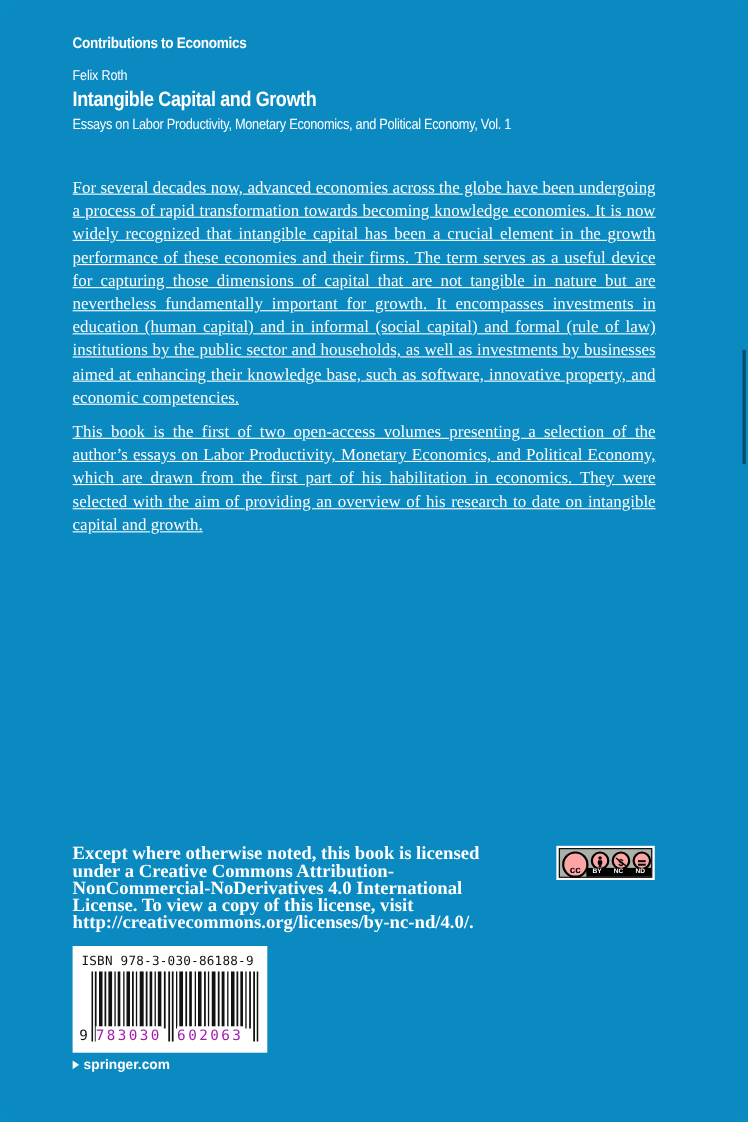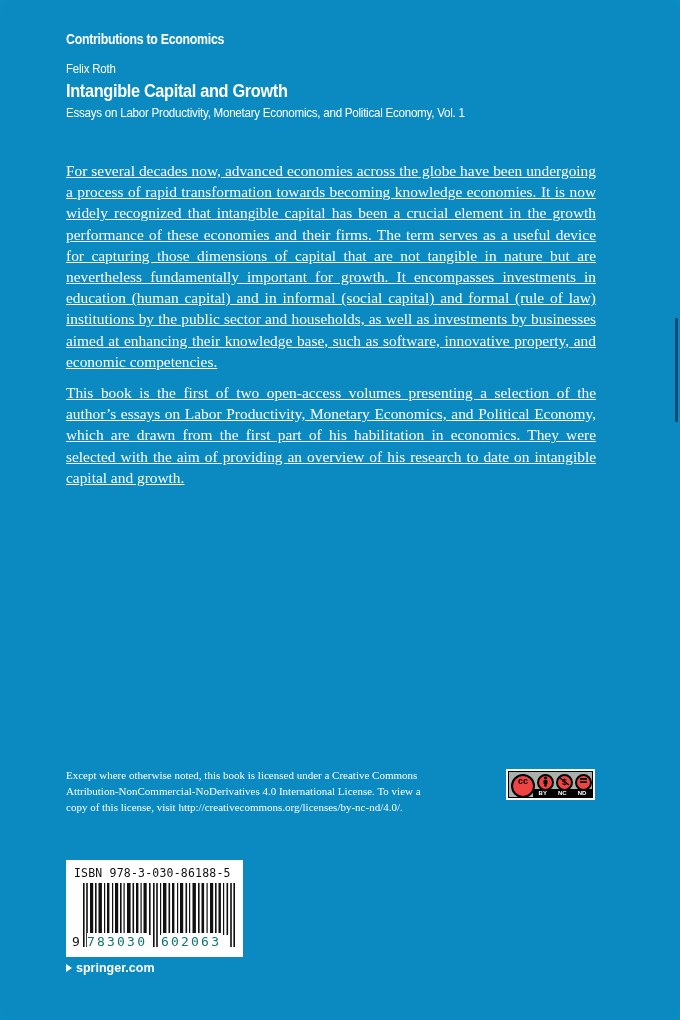--- a/index.html
+++ b/index.html
@@ -90,23 +90,24 @@
       text-align: justify;
       text-align-last: left;
       text-decoration: underline;
     }
     .license {
       position: absolute;
       left: 66px;
       top: 768px;
       width: 370px;
       font-family: "Liberation Serif", serif;
-      font-size: 11px;
+      font-size: 17px;
       line-height: 15.8px;
       color: #ffffff;
+      font-weight: bold;
     }
     .cc-badge {
       position: absolute;
       left: 506px;
       top: 769px;
       width: 89px;
       height: 31px;
       background: #ffffff;
       border: 1px solid #ffffff;
       box-sizing: border-box;
@@ -131,25 +132,25 @@
       justify-content: space-around;
       align-items: center;
       font-family: "Liberation Sans", sans-serif;
       font-weight: bold;
       font-size: 6px;
       color: #fff;
     }
     .cc-circle {
       position: absolute;
       border-radius: 50%;
-      background: #ef4444;
+      background: #fca5a5;
       border: 2px solid #000;
       box-sizing: border-box;
       display: flex;
-      align-items: flex-start;
+      align-items: flex-end;
       justify-content: center;
       font-family: "Liberation Sans", sans-serif;
       font-weight: bold;
       color: #000;
     }
     .cc-main {
       left: 2px;
       top: 2px;
       width: 24px;
       height: 24px;
@@ -187,21 +188,21 @@
       width: 152px;
       height: 64px;
     }
     .digits {
       position: absolute;
       top: 73px;
       height: 18px;
       background: #fff;
       font-family: "DejaVu Sans Mono", monospace;
       font-size: 13px;
-      color: #0f766e;
+      color: #a21caf;
       line-height: 18px;
       letter-spacing: 2.2px;
       white-space: nowrap;
     }
     .lead-digit {
       position: absolute;
       left: 6px;
       top: 73px;
       font-family: "DejaVu Sans Mono", monospace;
       font-size: 13px;
@@ -275,21 +276,21 @@
       </div>
       <div class="strip">
         <span>BY</span>
         <span>NC</span>
         <span>ND</span>
       </div>
     </div>
   </div>
 
   <div class="isbn-box">
-    <div class="isbn-label">ISBN 978-3-030-86188-5</div>
+    <div class="isbn-label">ISBN 978-3-030-86188-9</div>
     <svg class="barcode" viewBox="0 0 152 64" preserveAspectRatio="none">
       <g fill="#111">
         <rect x="0" y="0" width="1.6" height="64"></rect>
         <rect x="3.2" y="0" width="1.6" height="64"></rect>
         <rect x="7" y="0" width="3.2" height="52"></rect>
         <rect x="12" y="0" width="1.6" height="52"></rect>
         <rect x="15.5" y="0" width="3.4" height="52"></rect>
         <rect x="21" y="0" width="1.2" height="52"></rect>
         <rect x="24" y="0" width="2.4" height="52"></rect>
         <rect x="29" y="0" width="1.2" height="52"></rect>

